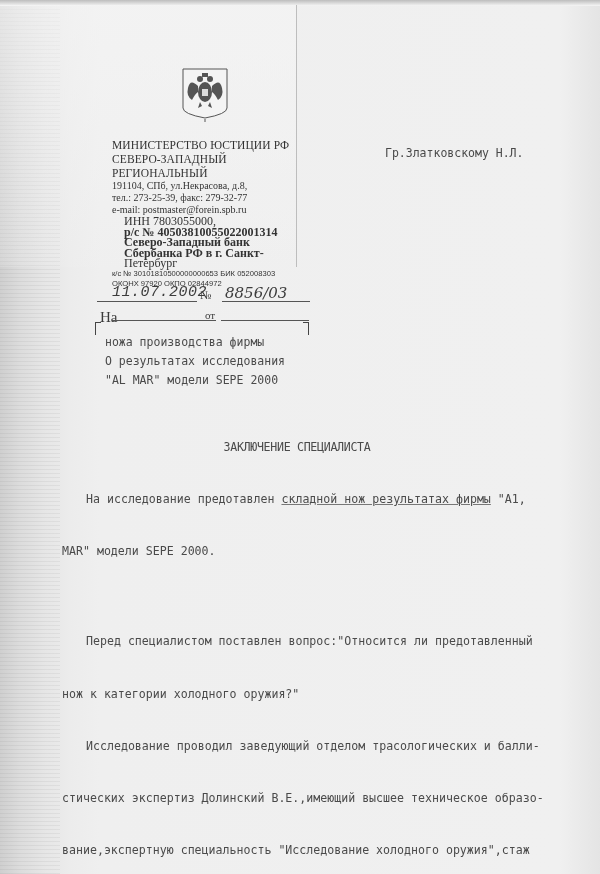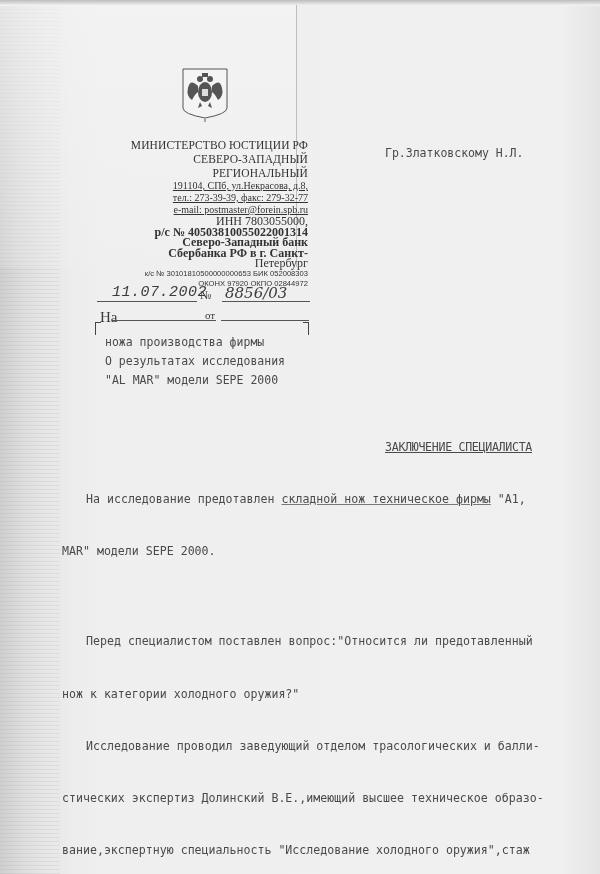--- a/index.html
+++ b/index.html
@@ -25,24 +25,24 @@
   .slip {
     position:absolute; left:0; top:5px; width:296px; height:262px;
     border-right:1px solid #bdbdbd;
     background:linear-gradient(180deg, rgba(245,245,245,0.6), rgba(240,240,240,0.2));
   }
   .emblem {
     position:absolute; left:180px; top:66px; width:50px; height:56px;
   }
   .org {
     position:absolute; left:112px; top:138px; width:196px;
-    text-align:right; font-family:"Liberation Serif", serif; color:#333;
+    text-align:left; font-family:"Liberation Serif", serif; color:#333;
   }
   .org .l1 { font-size:11.5px; line-height:14px; letter-spacing:0.1px; }
-  .org .l2 { font-size:10px; line-height:12px;text-decoration:underline; }
+  .org .l2 { font-size:10px; line-height:12px; }
   .org .l3 { font-family:Liberation Serif, serif; font-size:12px; line-height:10.5px;margin-left:12px; }
   .org .l4 { font-family:"Liberation Sans", sans-serif; font-size:7.6px; line-height:10px; }
   .addressee {
     position:absolute; left:385px; top:146px; font-size:11.5px; color:#4a4a4a;text-align:center;
   }
   .reg-line {
     position:absolute; left:97px; top:286px; width:212px; height:20px;
   }
   .reg-date { position:absolute; left:15px; top:-2px; font-family:Liberation Mono, monospace; font-style:italic; font-size:15px; color:#3c3c3c; letter-spacing:0.5px; }
   .reg-no-label { position:absolute; left:103px; top:2px; font-family:"Liberation Serif", serif; font-size:12px; }
@@ -55,21 +55,21 @@
   .ot-line { position:absolute; left:221px; top:320px; width:88px; border-bottom:1px solid #555; }
   .bracket-l { position:absolute; left:95px; top:322px; width:5px; height:12px; border-left:1px solid #444; border-top:1px solid #444; }
   .bracket-r { position:absolute; left:303px; top:322px; width:5px; height:12px; border-right:1px solid #444; border-top:1px solid #444; }
   .subject {
     position:absolute; left:105px; top:333px; width:220px; font-size:11.5px; line-height:19px; color:#4a4a4a;
   }
   .body-text {
     position:absolute; left:62px; top:404px; width:540px;
     font-size:11.6px; line-height:17.4px; color:#4a4a4a; white-space:pre;
   }
-  .heading { display:block; text-align:right; width:470px; letter-spacing:-0.3px;text-decoration:underline; }
+  .heading { display:block; text-align:center; width:470px; letter-spacing:-0.3px; }
   .indent { padding-left:24px; }
   .uline { text-decoration:underline; text-decoration-color:#777; }
   .gap { display:block; height:3px; }
 </style>
 </head>
 <body>
 
 <div class="page">
   <div class="scan-streak"></div>
   <div class="top-edge"></div>
@@ -90,21 +90,21 @@
         <path d="M30 36 L32 42 L28 40 Z"></path>
       </g>
       <rect x="22" y="23" width="6" height="7" fill="#ddd"></rect>
     </svg>
   </div>
 
   <div class="org">
     <div class="l1">МИНИСТЕРСТВО ЮСТИЦИИ РФ</div>
     <div class="l1">СЕВЕРО-ЗАПАДНЫЙ РЕГИОНАЛЬНЫЙ</div>
     <div class="l2">191104, СПб, ул.Некрасова, д.8,</div>
-    <div class="l2">тел.: 273-39-39, факс: 279-32-77</div>
+    <div class="l2">тел.: 273-25-39, факс: 279-32-77</div>
     <div class="l2">e-mail: postmaster@forein.spb.ru</div>
     <div class="l3">ИНН 7803055000,</div>
     <div class="l3" style="font-weight:bold;">р/с № 40503810055022001314</div>
     <div class="l3" style="font-weight:bold;">Северо-Западный банк Сбербанка РФ в г. Санкт-</div>
     <div class="l3">Петербург</div>
     <div class="l4">к/с № 30101810500000000653 БИК 052008303</div>
     <div class="l4">ОКОНХ 97920 ОКПО 02844972</div>
   </div>
 
   <div class="addressee">Гр.Златковскому Н.Л.</div>
@@ -125,21 +125,21 @@
   <div class="bracket-l"></div>
   <div class="bracket-r"></div>
   <div class="subject">
     <div>ножа производства фирмы</div>
     <div>О результатах исследования</div>
     <div>"AL MAR" модели SEPE 2000</div>
   </div>
 
   <div class="body-text">
     <span class="heading">ЗАКЛЮЧЕНИЕ СПЕЦИАЛИСТА</span>
-    <div class="indent"><span>На исследование предотавлен </span><span class="uline">складной нож техническое фирмы</span><span> "A1,</span></div>
+    <div class="indent"><span>На исследование предотавлен </span><span class="uline">складной нож результатах фирмы</span><span> "A1,</span></div>
     <div>MAR" модели SEPE 2000.</div>
     <span class="gap"></span>
     <div class="indent">Перед специалистом поставлен вопрос:"Относится ли предотавленный</div>
     <div>нож к категории холодного оружия?"</div>
     <div class="indent">Исследование проводил заведующий отделом трасологических и балли-</div>
     <div>стических экспертиз Долинский В.Е.,имеющий высшее техническое образо-</div>
     <div>вание,экспертную специальность "Исследование холодного оружия",стаж</div>
     
     
     

